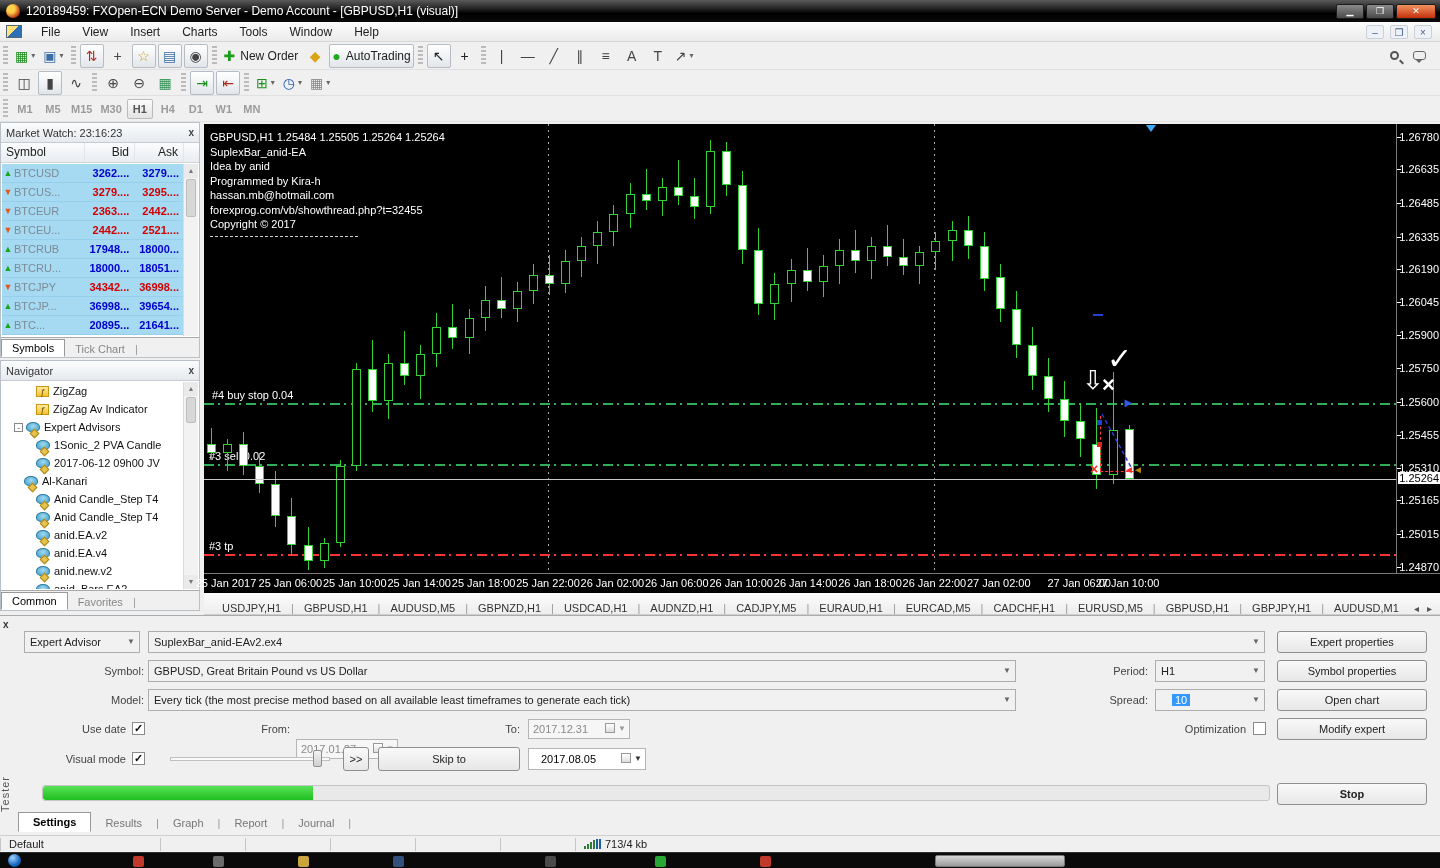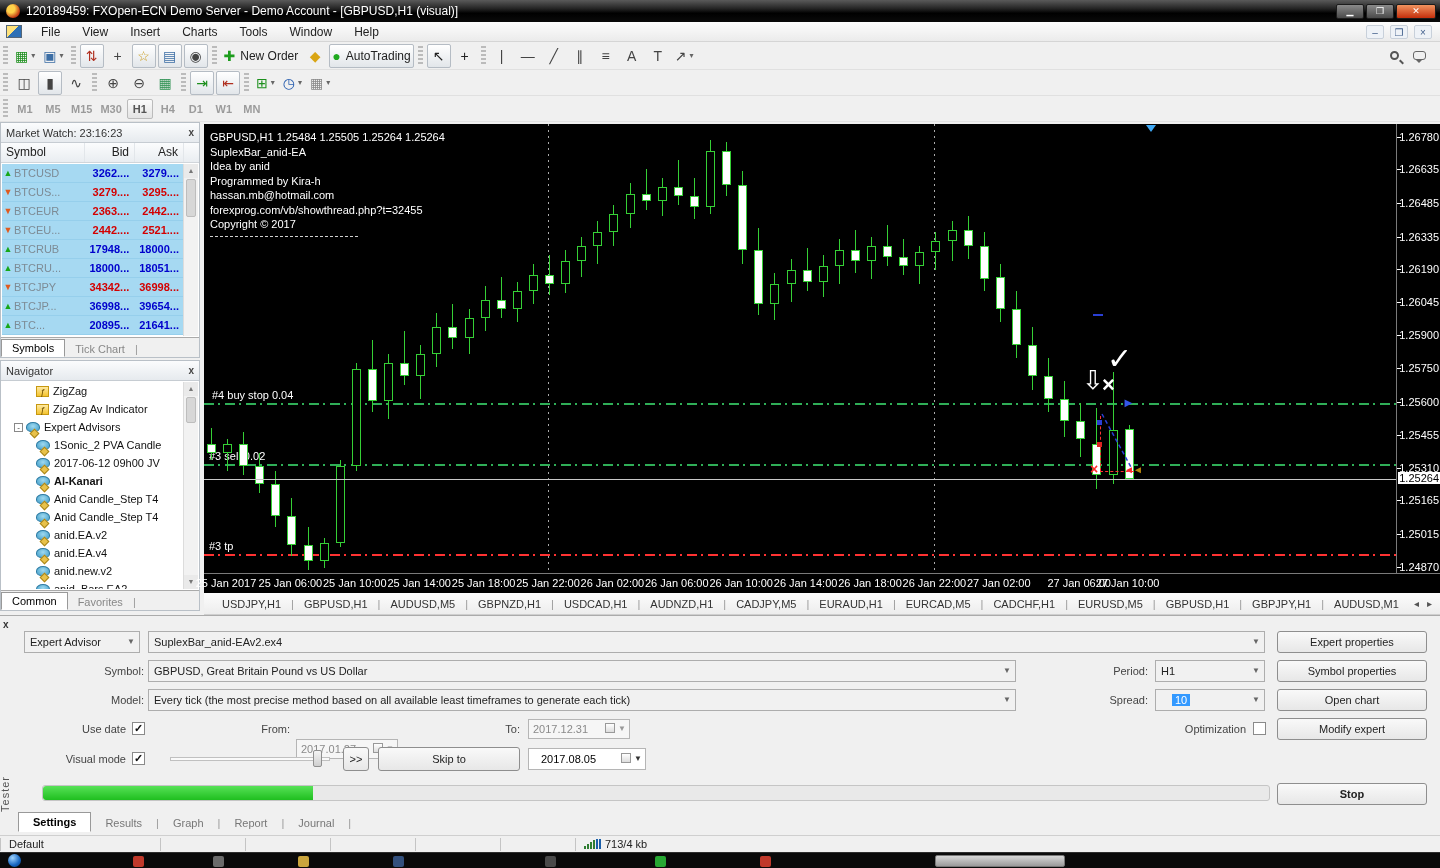--- a/index.html
+++ b/index.html
@@ -121,21 +121,21 @@
   .info-rule { width:148px; border-top:1px dashed #cfcfcf; margin-top:4px; }
   .marker { position:absolute; line-height:1; }
   .toptri { position:absolute; top:1px; width:0; height:0; border-left:5px solid transparent;
     border-right:5px solid transparent; border-top:7px solid #3fa9f5; }
   .sq { position:absolute; width:5px; height:5px; }
   .dashline { position:absolute; }
 
   
   .chart-tabs { position:absolute; left:204px; top:593px; width:1236px; height:22px;
     background:linear-gradient(#fcfcfc,#ededed); border-bottom:1px solid #cfcfcf;
-    display:flex; align-items:center; font-size:11px; color:#333; padding-left:8px; }
+    display:flex; align-items:flex-end; font-size:11px; color:#333; padding-left:8px; }
   .ctab { padding:0 10px; white-space:nowrap; }
   .ctab-sep { color:#999; }
   .ctab-nav { margin-left:auto; display:flex; gap:8px; padding-right:8px; color:#555; font-size:10px; }
 
   
   .tester { position:absolute; left:0; top:615px; width:1440px; height:220px; background:#f0f0f0;
     border-top:1px solid #ababab; font-size:11px; color:#333; }
   .tclose { position:absolute; left:3px; top:3px; font-size:10px; font-weight:bold; color:#333; }
   .tvert { position:absolute; left:-1px; top:160px; width:16px; color:#555; font-size:11px;
     writing-mode:vertical-rl; transform:rotate(180deg); letter-spacing:1px; }
@@ -448,21 +448,21 @@
           <span>Expert Advisors</span>
         </div>
         <div class="titem" style="padding-left: 34px;">
           <span class="icon-ea"></span>
           <span>1Sonic_2 PVA Candle</span>
         </div>
         <div class="titem" style="padding-left: 34px;">
           <span class="icon-ea"></span>
           <span>2017-06-12 09h00 JV</span>
         </div>
-        <div class="titem" style="padding-left: 34px; font-weight: bold;">
+        <div class="titem" style="padding-left: 22px;">
           <span class="icon-ea"></span>
           <span>Al-Kanari</span>
         </div>
         <div class="titem" style="padding-left: 34px;">
           <span class="icon-ea"></span>
           <span>Anid Candle_Step T4</span>
         </div>
         <div class="titem" style="padding-left: 34px;">
           <span class="icon-ea"></span>
           <span>Anid Candle_Step T4</span>

